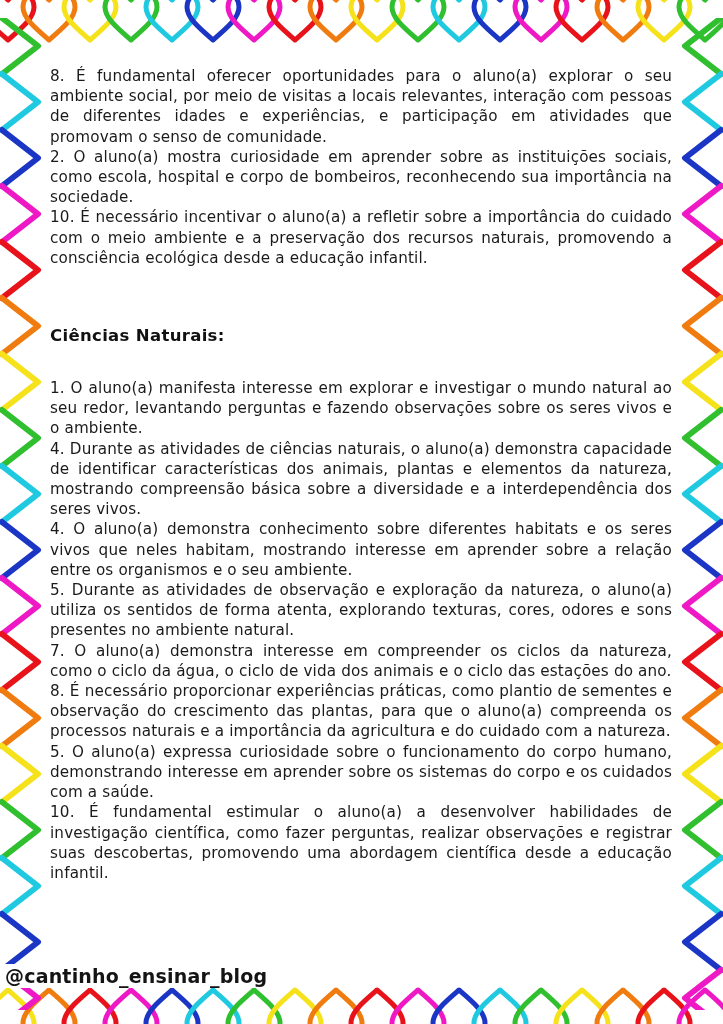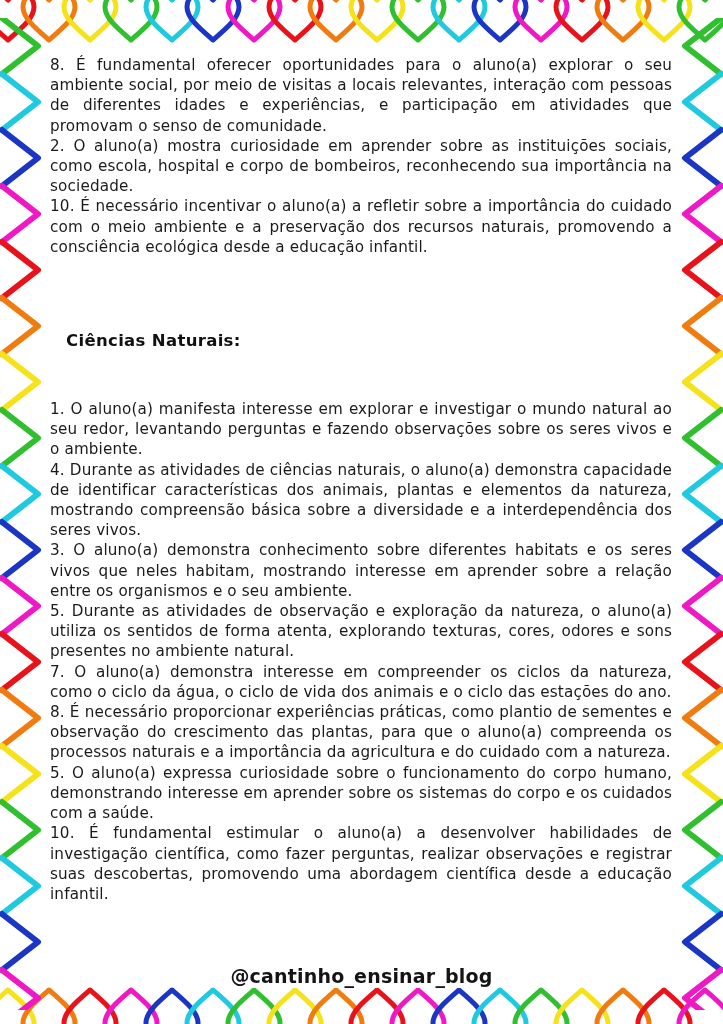--- a/index.html
+++ b/index.html
@@ -45,50 +45,50 @@
     height: 992px;
     display: block;
   }
   .border-left { left: -2px; }
   .border-right { right: -2px; }
 
   
   .content {
     position: absolute;
     left: 50px;
-    top: 55px;
+    top: 66px;
     width: 622px;
     z-index: 1;
   }
   .para {
     font-size: 15.2px;
     line-height: 20.2px;
     color: #1a1a1a;
     text-align: justify;
     margin: 0;
     letter-spacing: 0.01em;
     font-family: "DejaVu Sans", sans-serif;
   }
   .section-heading {
     font-size: 16.5px;
     line-height: 20px;
     font-weight: bold;
     color: #111111;
-    margin: 16px;
+    margin: 0;
     letter-spacing: 0.02em;
   }
   .spacer-before-heading { height: 58px; }
   .spacer-after-heading { height: 32px; }
 
   .footer-watermark {
     position: absolute;
     left: 0;
     width: 723px;
     top: 965px;
-    text-align: center;
+    text-align: left;
     font-size: 19px;
     font-weight: bold;
     color: #141414;
     letter-spacing: 0.01em;
     z-index: 4;
     font-family: "DejaVu Sans", sans-serif;
   }
   .footer-watermark .wm-bg {
     background: #ffffff;
     padding: 1px 5px;
@@ -220,21 +220,21 @@
     <p class="para">10. É necessário incentivar o aluno(a) a refletir sobre a importância do cuidado com o meio ambiente e a preservação dos recursos naturais, promovendo a consciência ecológica desde a educação infantil.</p>
 
     <div class="spacer-before-heading"></div>
 
     <h2 class="section-heading">Ciências Naturais:</h2>
 
     <div class="spacer-after-heading"></div>
 
     <p class="para">1. O aluno(a) manifesta interesse em explorar e investigar o mundo natural ao seu redor, levantando perguntas e fazendo observações sobre os seres vivos e o ambiente.</p>
     <p class="para">4. Durante as atividades de ciências naturais, o aluno(a) demonstra capacidade de identificar características dos animais, plantas e elementos da natureza, mostrando compreensão básica sobre a diversidade e a interdependência dos seres vivos.</p>
-    <p class="para">3. O aluno(a) demonstra conhecimento sobre diferentes habitats e os seres vivos que neles habitam, mostrando interesse em aprender sobre a relação entre os organismos e o seu ambiente.</p>
+    <p class="para">4. O aluno(a) demonstra conhecimento sobre diferentes habitats e os seres vivos que neles habitam, mostrando interesse em aprender sobre a relação entre os organismos e o seu ambiente.</p>
     <p class="para">5. Durante as atividades de observação e exploração da natureza, o aluno(a) utiliza os sentidos de forma atenta, explorando texturas, cores, odores e sons presentes no ambiente natural.</p>
     <p class="para">7. O aluno(a) demonstra interesse em compreender os ciclos da natureza, como o ciclo da água, o ciclo de vida dos animais e o ciclo das estações do ano.</p>
     <p class="para">8. É necessário proporcionar experiências práticas, como plantio de sementes e observação do crescimento das plantas, para que o aluno(a) compreenda os processos naturais e a importância da agricultura e do cuidado com a natureza.</p>
     <p class="para">5. O aluno(a) expressa curiosidade sobre o funcionamento do corpo humano, demonstrando interesse em aprender sobre os sistemas do corpo e os cuidados com a saúde.</p>
     <p class="para">10. É fundamental estimular o aluno(a) a desenvolver habilidades de investigação científica, como fazer perguntas, realizar observações e registrar suas descobertas, promovendo uma abordagem científica desde a educação infantil.</p>
   </div>
 
   <div class="footer-watermark">
     <span class="wm-bg">@cantinho_ensinar_blog</span>
   </div>

